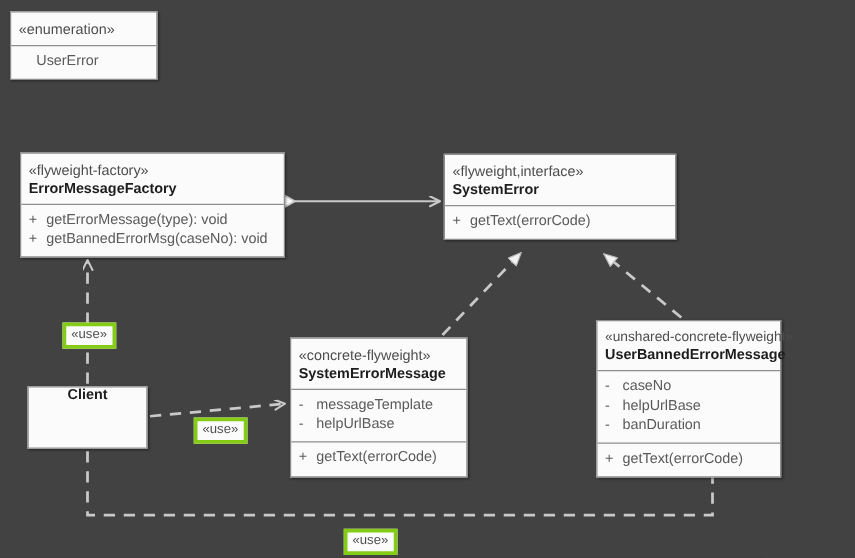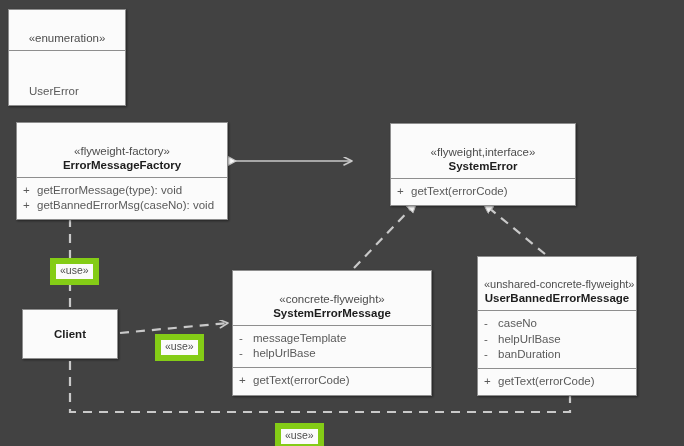--- a/index.html
+++ b/index.html
@@ -23,22 +23,21 @@
     pointer-events: none;
   }
   .uml-class {
     position: absolute;
     background: #fbfbfb;
     border: 1px solid #8e8e8e;
     box-shadow: 1px 1px 2px rgba(0,0,0,0.45);
     box-sizing: border-box;
   }
   .cls-header {
-    padding: 21px 6px 5px 6px;
-    text-align: center;
+    padding: 7px 6px 5px 6px;
     line-height: 1.22;
   }
   .stereotype {
     display: block;
     font-size: 11.5px;
     color: #4d4d4d;
     white-space: nowrap;
   }
   .cls-name {
     display: block;
@@ -63,55 +62,55 @@
     display: flex;
   }
   .vis {
     display: inline-block;
     width: 14px;
     flex: 0 0 14px;
     color: #5a5a5a;
   }
   .member .mtext { display: inline-block; }
   .member.static .mtext { }
-  .member.plain { padding-left: 14px; margin-top: 28px; }
+  .member.plain { padding-left: 14px; }
 
   
   .simple-box {
     position: absolute;
     background: #fbfbfb;
     border: 1px solid #8e8e8e;
     box-shadow: 1px 1px 2px rgba(0,0,0,0.45);
     box-sizing: border-box;
     display: flex;
-    align-items: center;
+    align-items: flex-start;
     justify-content: center;
     font-size: 11.5px;
     font-weight: bold;
     color: #1d1d1d;
   }
 
   .edge-label {
     position: absolute;
     background: #fbfbfb;
-    border: 6px solid #84cc16;
+    border: 3px solid #84cc16;
     color: #4d4d4d;
     font-size: 10.5px;
     padding: 1px 4px 2px 4px;
     line-height: 1.1;
     white-space: nowrap;
     box-sizing: border-box;
   }
 
   
   #box-errortype       { left: 8px;   top: 9px;   width: 118px; }
   #box-factory         { left: 2px;   top: 122px; width: 212px; margin-left: 14px; }
-  #box-errormessage    { left: 355px; top: 123px; width: 186px; margin-left: 35px; }
-  #box-systemerror     { left: 232px; top: 270px; width: 200px; }
-  #box-userbanned      { left: 477px; top: 256px; width: 160px; }
+  #box-errormessage    { left: 355px; top: 123px; width: 186px; }
+  #box-systemerror     { left: 232px; top: 270px; width: 142px; }
+  #box-userbanned      { left: 477px; top: 256px; width: 148px; }
   #box-client          { left: 22px;  top: 309px; width: 96px;  height: 50px; }
 
   #box-userbanned .stereotype { font-size: 11px; }
 </style>
 </head>
 <body>
 
 <div id="canvas">
 
   <svg id="edges" viewBox="0 0 684 446" width="684" height="446">

